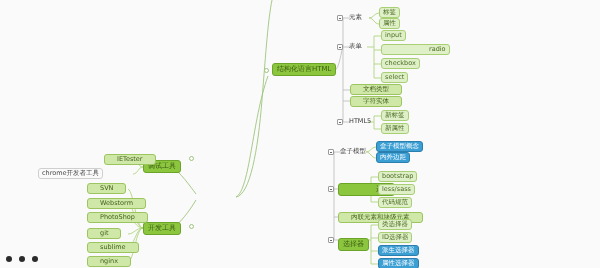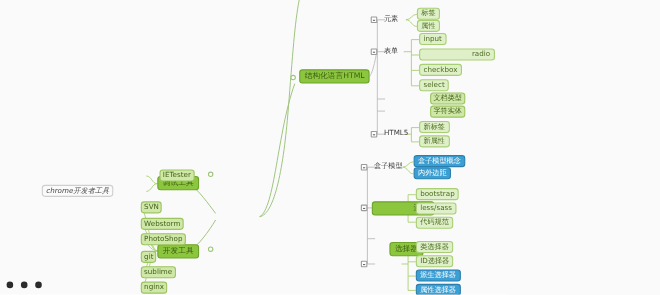--- a/index.html
+++ b/index.html
@@ -60,42 +60,40 @@
     font-size: 6.5px;
     padding: 0 3px;
     height: 11px;
   }
   
   .n-l2b {
     background: #cfe8a8;
     border: 1px solid #9cc45f;
     color: #44611c;
     font-size: 6.5px;
-    padding: 0 2px;
-    height: 11px;
-    margin-left: 41px;
+    padding: 0 12px;
+    height: 11px;
   }
   
   .n-blue {
     background: #3c9fd4;
     border: 1px solid #2a7fae;
     color: #ffffff;
     font-size: 6.5px;
     padding: 0 3px;
     height: 11px;
   }
   
   .n-plain {
     background: #fafafa;
     border: 1px solid #cfcfcf;
     color: #4a4a4a;
     font-size: 6.5px;
     padding: 0 3px;
     height: 11px;
-    font-style: italic;
   }
   
   .n-bare {
     background: transparent;
     border: none;
     color: #3a3a3a;
     font-size: 6.5px;
     padding: 0 2px;
     height: 11px;
   }
@@ -252,23 +250,24 @@
   <div class="node n-bare" style="left:338px; top:146px;">盒子模型</div>
   <div class="node n-blue" style="left:376px; top:141px;">盒子模型概念</div>
   <div class="node n-blue" style="left:376px; top:152px;">内外边距</div>
 
   <div class="toggle" style="left:328px; top:186px;"></div>
   <div class="node n-l1" style="left:338px; top:183px;padding-left:37px;">进阶</div>
   <div class="node n-l2" style="left:378px; top:171px;">bootstrap</div>
   <div class="node n-l2" style="left:378px; top:184px;">less/sass</div>
   <div class="node n-l2" style="left:378px; top:197px;">代码规范</div>
 
+  <div class="node n-l2b" style="left:338px; top:212px;">内联元素和块级元素</div>
 
   <div class="toggle" style="left:328px; top:237px;"></div>
-  <div class="node n-l1" style="left:338px; top:220px;margin-left:16px;">选择器</div>
+  <div class="node n-l1" style="left:338px; top:238px;">选择器</div>
   <div class="node n-l2" style="left:378px; top:219px;">类选择器</div>
   <div class="node n-l2" style="left:378px; top:232px;">ID选择器</div>
   <div class="node n-blue" style="left:378px; top:245px;">派生选择器</div>
   <div class="node n-blue" style="left:378px; top:258px;">属性选择器</div>
 
   <div class="node n-l1" style="left:143px; top:160px;">调试工具</div>
   <div class="node n-l2b" style="left:104px; top:154px;">IETester</div>
   <div class="node n-plain" style="left:38px; top:168px;">chrome开发者工具</div>
 
   <div class="node n-l1" style="left:143px; top:222px;">开发工具</div>

